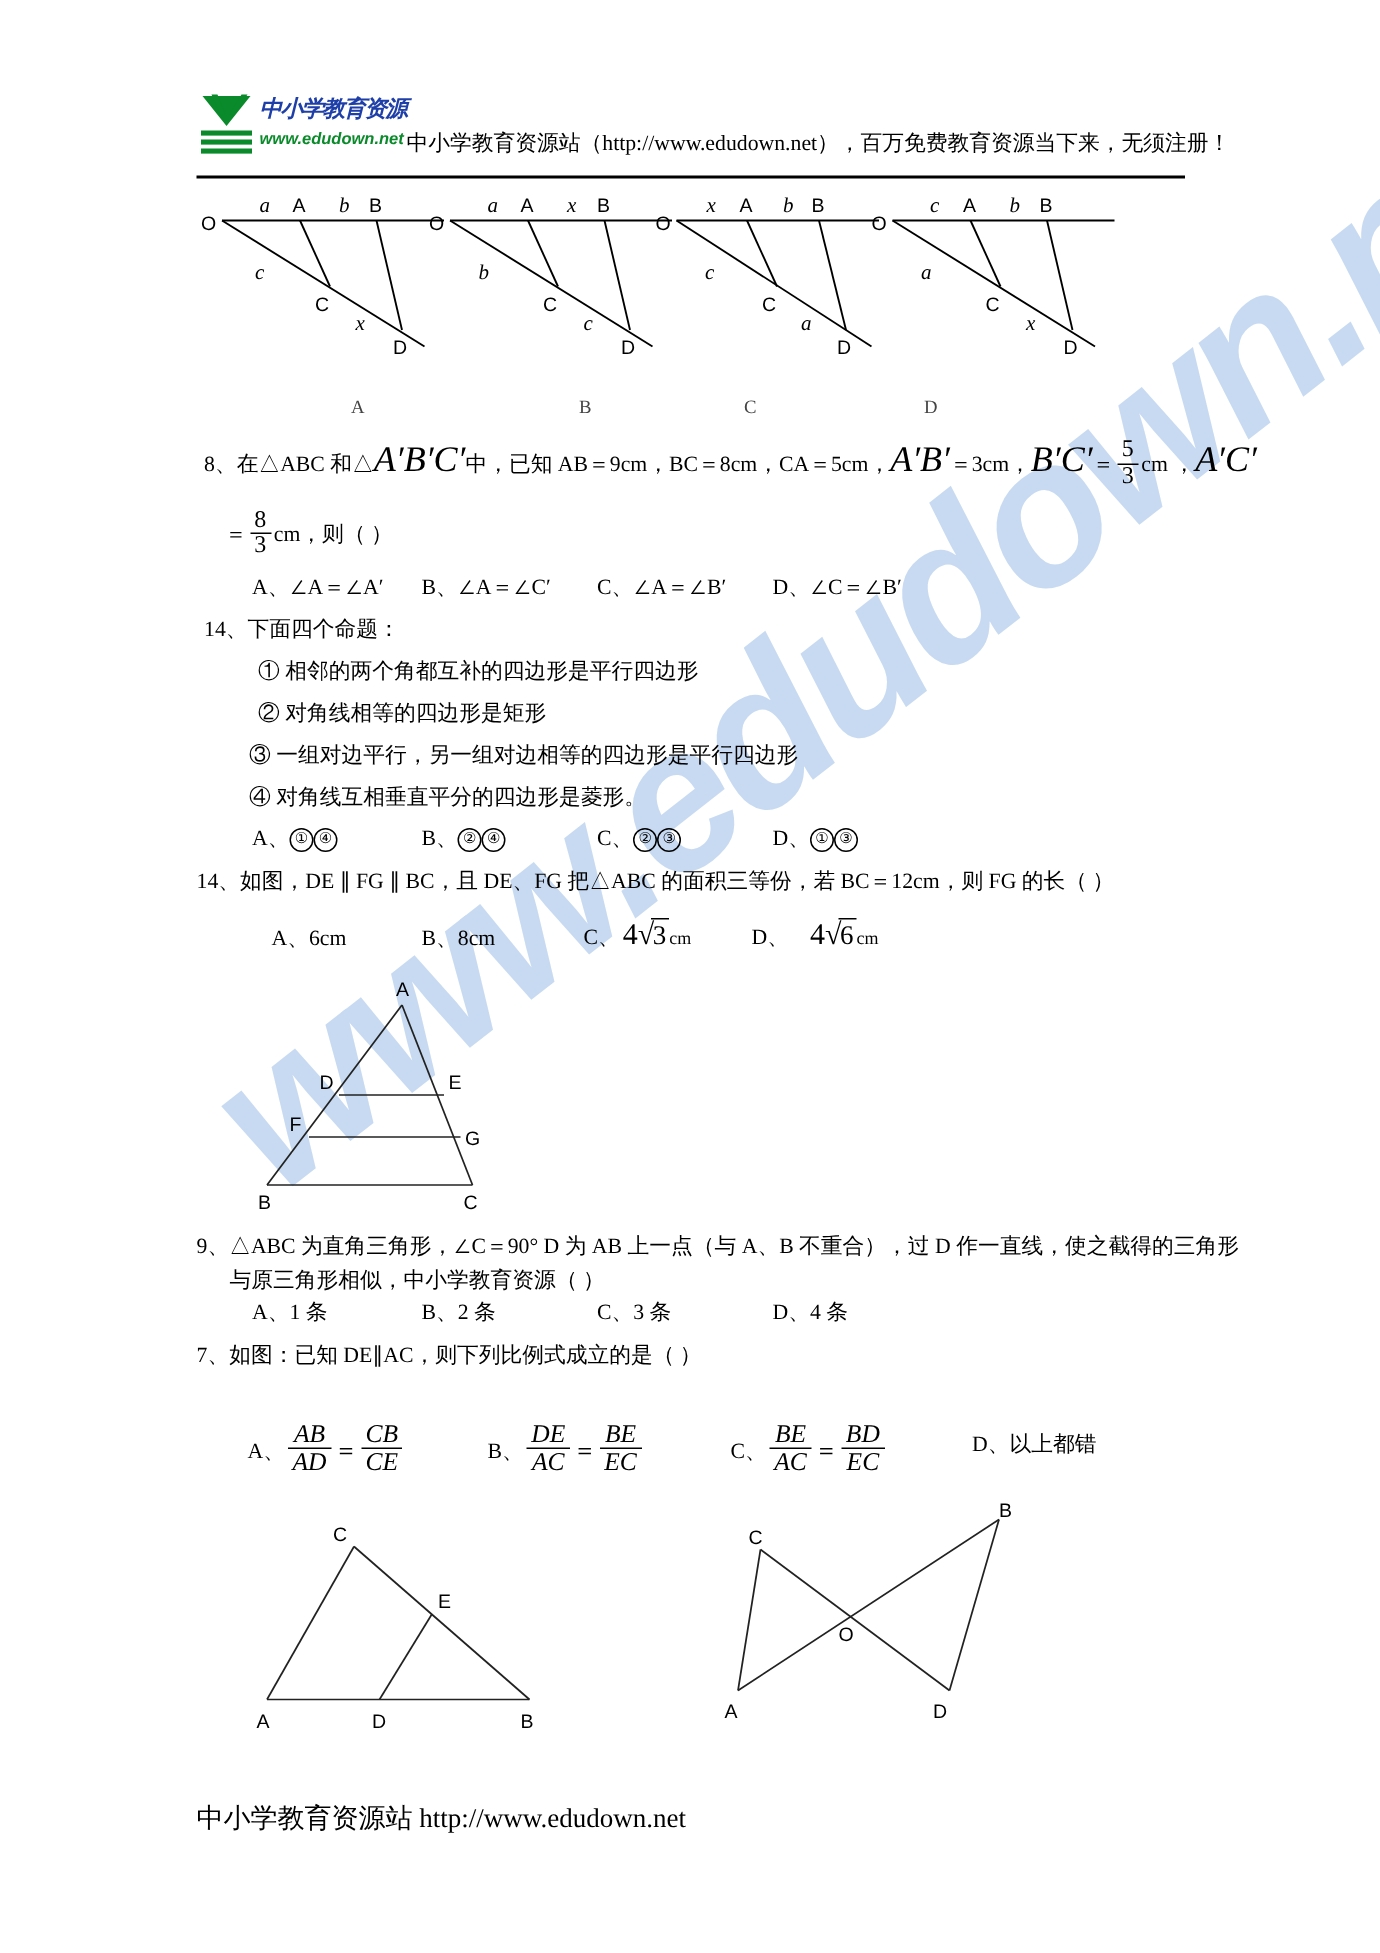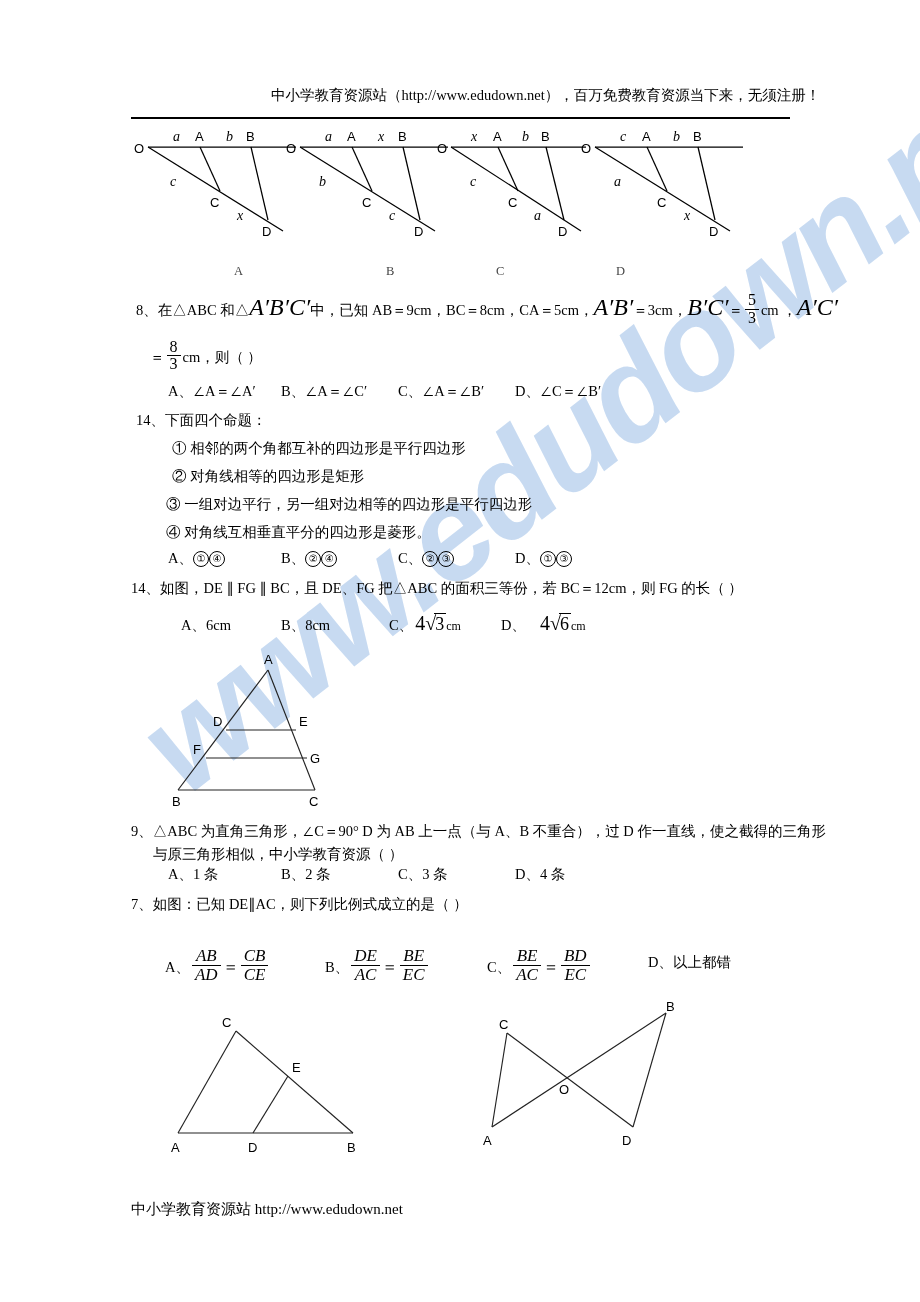--- a/index.html
+++ b/index.html
@@ -166,37 +166,49 @@
   .lbli { font-family: "Liberation Serif", serif; font-style: italic; font-size: 14px; fill: #000; }
   .figcap { font-family: "Liberation Serif", serif; font-size: 12.5px; fill: #444; }
   .ln { stroke: #000; stroke-width: 1.25; fill: none; }
   .ln2 { stroke: #222; stroke-width: 1.15; fill: none; }
 
   
   .footer {
     position: absolute;
     left: 131px;
     top: 1200px;
-    font-size: 15px;
+    font-size: 18px;
     font-family: "Liberation Serif", serif;
     white-space: nowrap;
     z-index: 3;
     text-align: right;
   }
 </style>
 </head>
 <body>
 
 <div class="page">
 
   <div class="watermark">
     <div class="wm-text">www.edudown.net</div>
   </div>
 
   <div class="header">
+    <div class="logo">
+      <svg width="132" height="46" viewBox="0 0 132 46">
+        <path class="logo-arrow" d="M4 2 L36 2 L20 22 Z" fill="#0a8a2a"></path>
+        <path d="M10 1 L14 1 L19 14 L16 15 Z" fill="#0a8a2a"></path>
+        <path d="M30 1 L34 1 L25 15 L22 14 Z" fill="#0a8a2a"></path>
+        <rect x="3" y="25" width="34" height="3.4" fill="#0a8a2a"></rect>
+        <rect x="3" y="31" width="34" height="3.4" fill="#0a8a2a"></rect>
+        <rect x="3" y="37" width="34" height="3.4" fill="#0a8a2a"></rect>
+      </svg>
+      <div class="logo-cn">中小学教育资源</div>
+      <div class="logo-url">www.edudown.net</div>
+    </div>
     <div class="header-title">中小学教育资源站（http://www.edudown.net），百万免费教育资源当下来，无须注册！</div>
   </div>
   <div class="header-rule"></div>
 
   <div class="blk" style="left:131px; top:128px;">
     <svg width="660" height="155" viewBox="0 0 660 155">
 
       <g>
         <line class="ln" x1="17" y1="19" x2="165" y2="19"></line>
         <line class="ln" x1="17" y1="19" x2="152" y2="103"></line>

